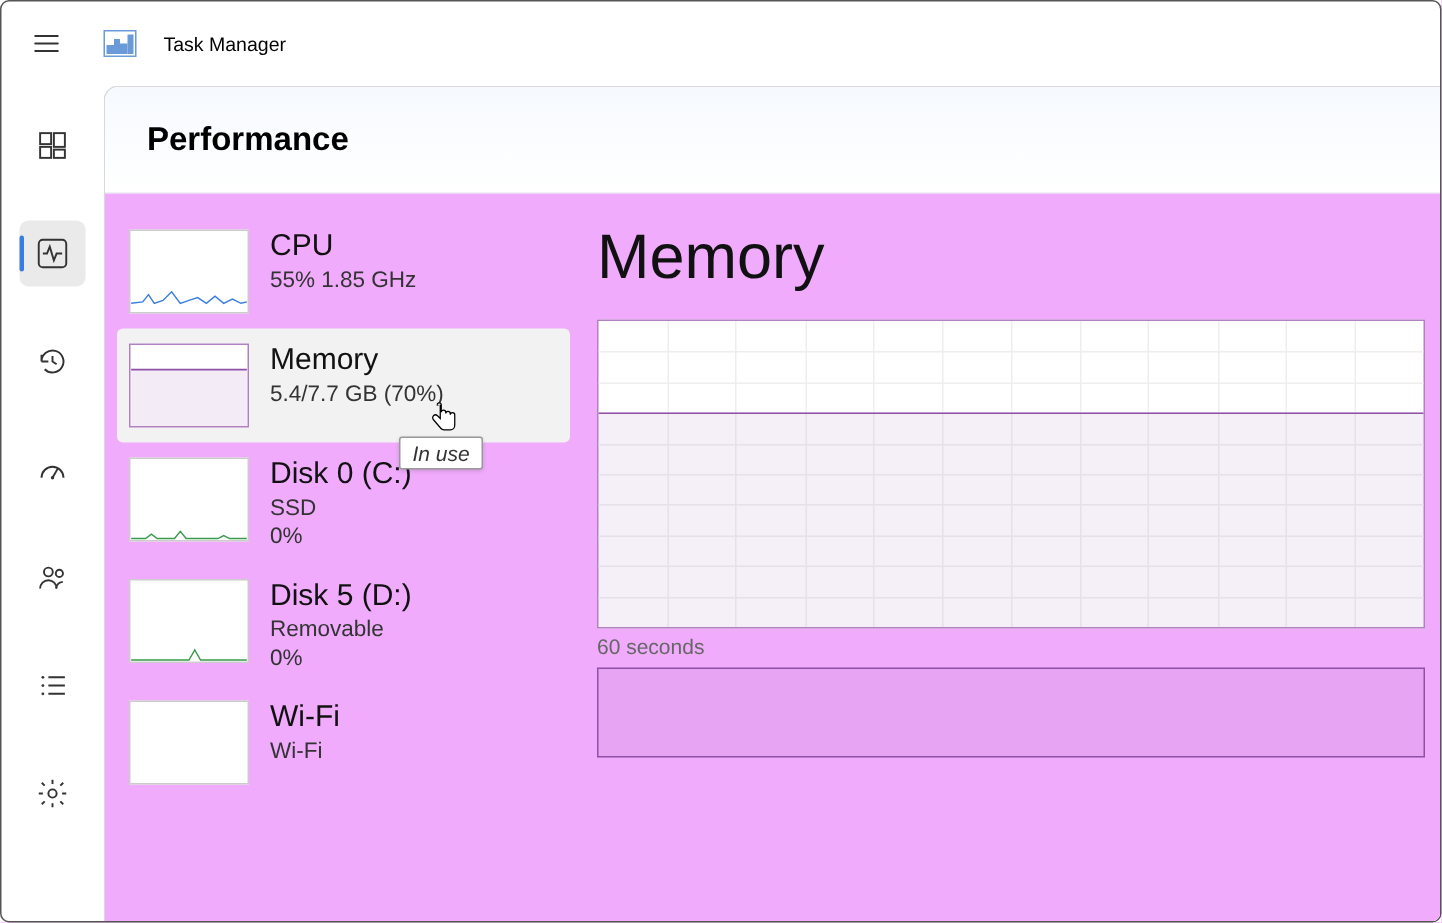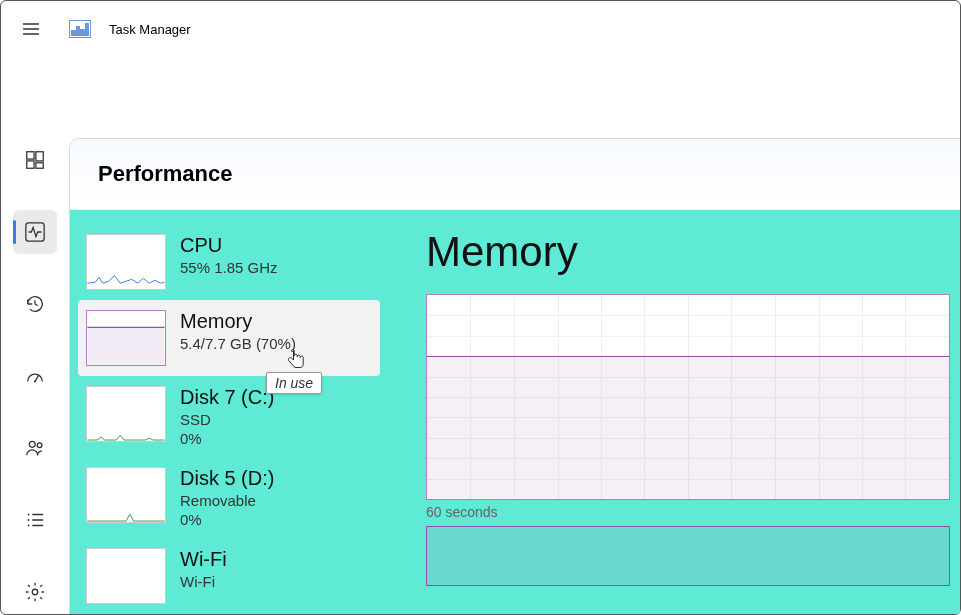--- a/index.html
+++ b/index.html
@@ -5,30 +5,30 @@
     * { box-sizing: border-box; margin: 0; padding: 0; }
     body { width: 961px; height: 615px; font-family: "Segoe UI", sans-serif; background: #fff; overflow: hidden; border: 1px solid #555; border-radius: 6px; }
 
     .titlebar { display: flex; align-items: center; height: 56px; padding: 0 10px; gap: 18px; }
     .hamburger { width: 40px; height: 40px; display:flex; align-items:center; justify-content:center; border-radius:4px; }
     .hamburger svg { width: 20px; height: 20px; }
     .app-icon { width: 22px; height: 18px; border: 1px solid #6a9bd8; display:flex; align-items:flex-end; padding:1px; gap:0; }
     .app-icon .bar { flex:1; background:#6a9bd8; }
     .title { font-size: 13px; color: #000; }
 
-    .shell { display: flex; height: calc(100% - 56px); align-items: flex-end; }
+    .shell { display: flex; height: calc(100% - 56px); }
     .nav { width: 68px; display:flex; flex-direction:column; align-items:center; padding-top: 18px; gap: 28px; }
     .nav-item { width: 44px; height: 44px; display:flex; align-items:center; justify-content:center; border-radius:6px; }
     .nav-item.selected { background:#eaeaea; position:relative; }
     .nav-item.selected::before { content:""; position:absolute; left:0; top:10px; bottom:10px; width:3px; background:#3a7de0; border-radius:3px; }
     .nav-item svg { width: 22px; height: 22px; stroke:#333; fill:none; stroke-width:1.4; }
 
     .content { flex:1; display:flex; flex-direction:column; border-top-left-radius:10px; border-top:1px solid #d9d9d9; border-left:1px solid #d9d9d9; background: #fbfdff; overflow:hidden; }
     .page-header { padding: 22px 28px; font-size: 22px; font-weight:600; background: linear-gradient(#f6faff, #fff); border-bottom:1px solid #eef2f7; }
-    .page-body { flex:1; display:flex; background:#5eead4;gap:28px; }
+    .page-body { flex:1; display:flex; background:#f0abfc; }
 
     .perf-list { width: 310px; padding: 14px 0 0 8px; display:flex; flex-direction:column; }
     .perf-item { display:flex; gap:14px; padding:10px 10px 10px 8px; border-radius:4px; cursor:pointer; position:relative; }
     .perf-item.selected { background:#f2f2f2; }
     .thumb { width: 80px; height: 56px; border:1px solid #ccc; background:#fff; position:relative; overflow:hidden; }
     .thumb svg { width:100%; height:100%; }
     .perf-info { display:flex; flex-direction:column; gap:2px; }
     .perf-info .name { font-size: 20px; color: #111; }
     .perf-info .sub1 { font-size: 15px; color: #333; }
     .perf-info .sub2 { font-size: 15px; color: #333; }
@@ -152,21 +152,21 @@
           </div>
         </div>
 
         <div class="perf-item" style="position:relative">
           <div class="thumb">
             <svg viewBox="0 0 80 56">
                 <polyline points="0,55 10,55 14,52 18,55 30,55 34,50 38,55 60,55 64,53 68,55 80,55" fill="none" stroke="#3a9a4a" stroke-width="1"></polyline>
               </svg>
           </div>
           <div class="perf-info">
-            <div class="name">Disk 7 (C:)</div>
+            <div class="name">Disk 0 (C:)</div>
             <div class="sub1">SSD</div>
             <div class="sub2">0%</div>
           </div>
           <div class="tooltip" style="left:188px; top:-4px;font-style:italic;">In use</div>
         </div>
 
         <div class="perf-item">
           <div class="thumb">
             <svg viewBox="0 0 80 56">
                 <polyline points="0,55 40,55 44,48 48,55 80,55" fill="none" stroke="#3a9a4a" stroke-width="1"></polyline>

